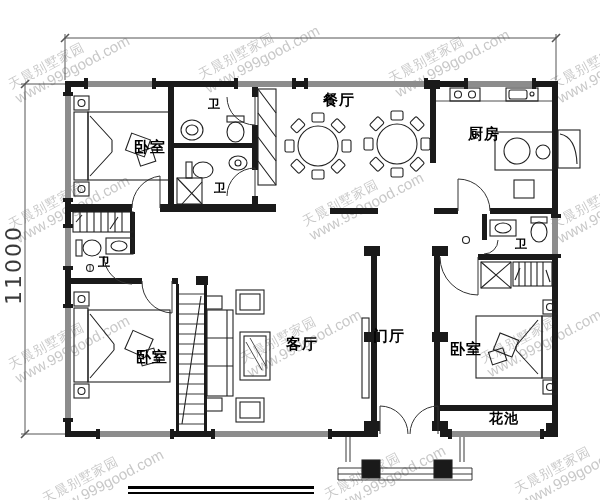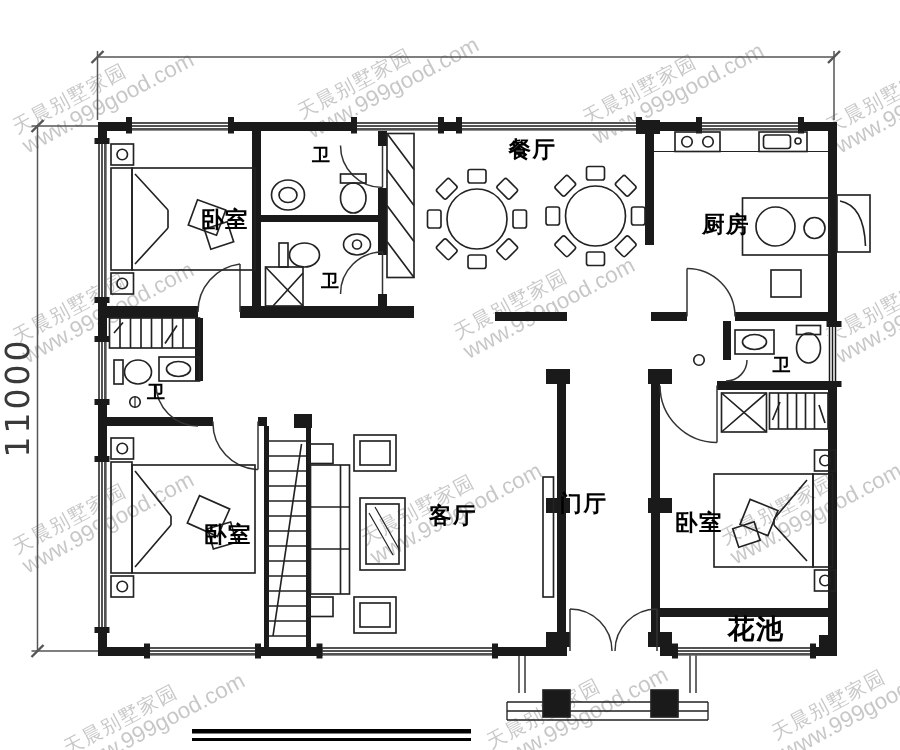--- a/index.html
+++ b/index.html
@@ -6,21 +6,21 @@
   #canvas{position:relative;width:600px;height:500px;background:#ffffff;overflow:hidden;
           font-family:"Liberation Sans","DejaVu Sans",sans-serif;}
   svg{position:absolute;left:0;top:0;}
   .wm{position:absolute;transform:rotate(-28deg);color:#9b9b9b;opacity:.55;line-height:1.1;
       white-space:nowrap;pointer-events:none;}
   .wm1{display:block;font-size:13px;letter-spacing:1px;}
   .wm2{display:block;font-size:15px;}
   .lbl{position:absolute;transform:translate(-50%,-50%);font-weight:700;font-size:15px;color:#000;
        white-space:nowrap;letter-spacing:1px;}
   .lbl.sm{font-size:12px;letter-spacing:0;}
-  .lbl.md{font-size:18px;}
+  .lbl.md{font-size:14px;}
   .dim{position:absolute;color:#3a3a3a;font-size:22px;letter-spacing:2px;
        font-family:"DejaVu Sans","Liberation Sans",sans-serif;transform:translate(-50%,-50%);}
   .dimh{transform:translate(-50%,-50%) rotate(-90deg);}
   .title-wrap{position:absolute;left:128px;top:453px;white-space:nowrap;}
   .title-main{font-size:26px;font-weight:900;color:#000;letter-spacing:2px;}
   .title-scale{font-size:16px;font-weight:700;color:#000;margin-left:6px;}
   .rule{position:absolute;background:#000;}
 </style>
 </head>
 <body>
@@ -367,22 +367,22 @@
         <path d="M338,468 h134 M338,474 h134 M338,480 h134 M338,468 v12 M472,468 v12" stroke-width="0.9"></path>
         <rect x="362" y="460" width="18" height="18" fill="#1a1a1a"></rect>
         <rect x="434" y="460" width="18" height="18" fill="#1a1a1a"></rect>
       </g>
     </g>
   </svg>
 
   <div class="lbl" style="left:150px;top:147px">卧室</div>
   <div class="lbl sm" style="left:214px;top:104px">卫</div>
   <div class="lbl sm" style="left:220px;top:188px">卫</div>
-  <div class="lbl" style="left:355px;top:100px">餐厅</div>
-  <div class="lbl" style="left:484px;top:150px">厨房</div>
+  <div class="lbl" style="left:339px;top:100px">餐厅</div>
+  <div class="lbl" style="left:484px;top:134px">厨房</div>
   <div class="lbl sm" style="left:104px;top:262px">卫</div>
   <div class="lbl sm" style="left:521px;top:244px">卫</div>
   <div class="lbl" style="left:152px;top:357px">卧室</div>
   <div class="lbl" style="left:302px;top:344px">客厅</div>
   <div class="lbl" style="left:389px;top:336px">门厅</div>
   <div class="lbl" style="left:466px;top:349px">卧室</div>
   <div class="lbl md" style="left:504px;top:419px">花池</div>
 
   <div class="dim dimh" style="left:13px;top:265px">11000</div>
 

